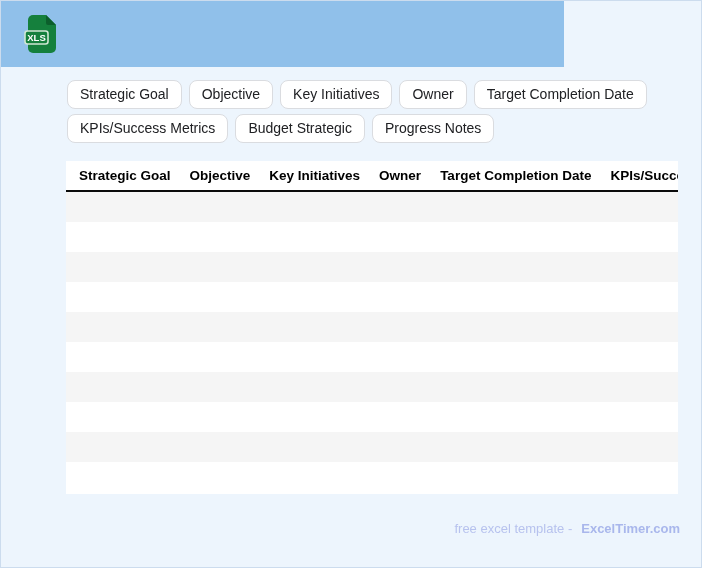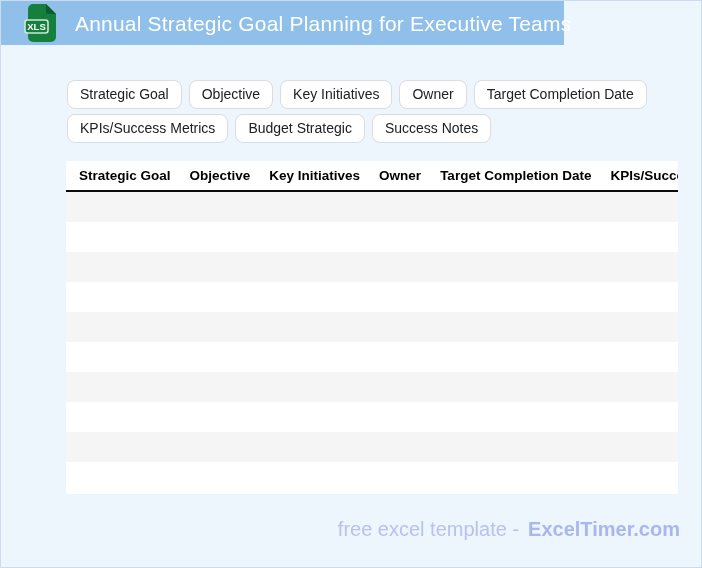--- a/index.html
+++ b/index.html
@@ -8,21 +8,21 @@
     width:702px;height:568px;
     box-sizing:border-box;
     border:1px solid var(--page-border);
     background:var(--page-bg);
     font-family:"Liberation Sans", sans-serif;
     overflow:hidden;
   }
   
   .topbar{
     position:absolute;left:0;top:0;
-    width:563px;height:44px;
+    width:563px;height:66px;
     background:var(--header-bar);
     display:flex;align-items:center;
     padding-left:23px;box-sizing:border-box;gap:17px;
   }
   .xls-icon{flex:0 0 auto;display:block;}
   .title{
     color:var(--title-text);
     font-size:21px;line-height:1;
     letter-spacing:.2px;
     white-space:nowrap;
@@ -59,21 +59,21 @@
     font-size:13.5px;font-weight:bold;color:#000;
     white-space:nowrap;overflow:hidden;
     box-sizing:border-box;
   }
   .th{flex:0 0 auto;}
   .trow{height:30px;}
   .trow.striped{background:var(--stripe);}
   
   .footer{
     position:absolute;right:21px;top:518px;
-    font-size:20px;line-height:20px;
+    font-size:13px;line-height:20px;
     color:var(--footer-text);
     white-space:nowrap;
   }
   .footer .brand{
     font-weight:bold;
     color:var(--footer-brand);
     margin-left:9px;
   }
 </style>
 </head>
@@ -81,35 +81,34 @@
 
 <div class="page">
 
   <div class="topbar">
     <svg class="xls-icon" width="34" height="40" viewBox="0 0 34 40" aria-hidden="true">
       <path d="M9 1 h13 l10 10 v23 a5 5 0 0 1 -5 5 H9 a5 5 0 0 1 -5 -5 V6 a5 5 0 0 1 5 -5 z" fill="#15803d"></path>
       <path d="M22 1 l10 10 h-8 a2 2 0 0 1 -2 -2 z" fill="#0c5f2c"></path>
       <rect x="1" y="17" width="23" height="13" rx="2.5" fill="#15803d" stroke="#cfe6d4" stroke-width="1.6"></rect>
       <text x="12.5" y="27" text-anchor="middle" font-family="Liberation Sans, sans-serif" font-size="9.5" font-weight="bold" fill="#ffffff">XLS</text>
     </svg>
-    <div class="title">Annual Strategic Goal Planning for Executive Teams</div>
   </div>
 
   <div class="chips">
       <div class="chip-row">
         <span class="chip">Strategic Goal</span>
         <span class="chip">Objective</span>
         <span class="chip">Key Initiatives</span>
         <span class="chip">Owner</span>
         <span class="chip">Target Completion Date</span>
       </div>
       <div class="chip-row">
         <span class="chip">KPIs/Success Metrics</span>
         <span class="chip">Budget Strategic</span>
-        <span class="chip">Success Notes</span>
+        <span class="chip">Progress Notes</span>
       </div>
     </div>
 
   <div class="table-card">
     <div class="thead">
         <span class="th">Strategic Goal</span>
         <span class="th">Objective</span>
         <span class="th">Key Initiatives</span>
         <span class="th">Owner</span>
         <span class="th">Target Completion Date</span>

